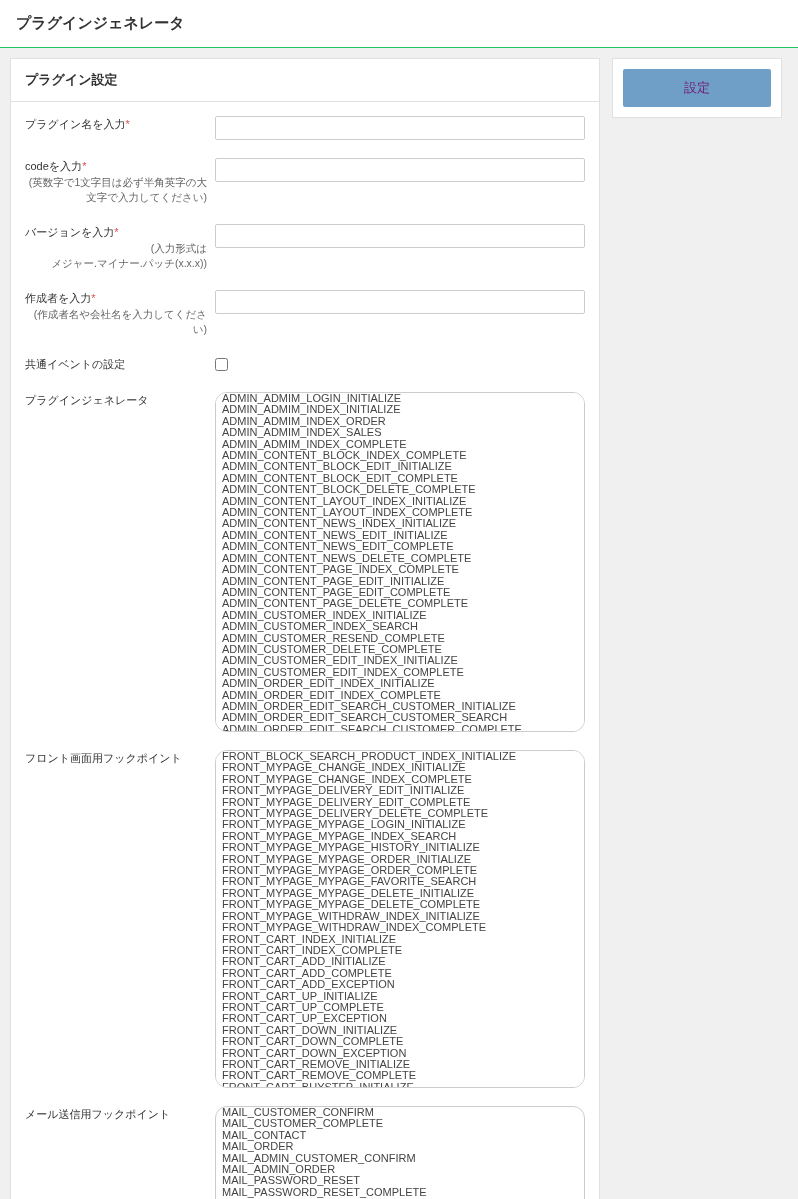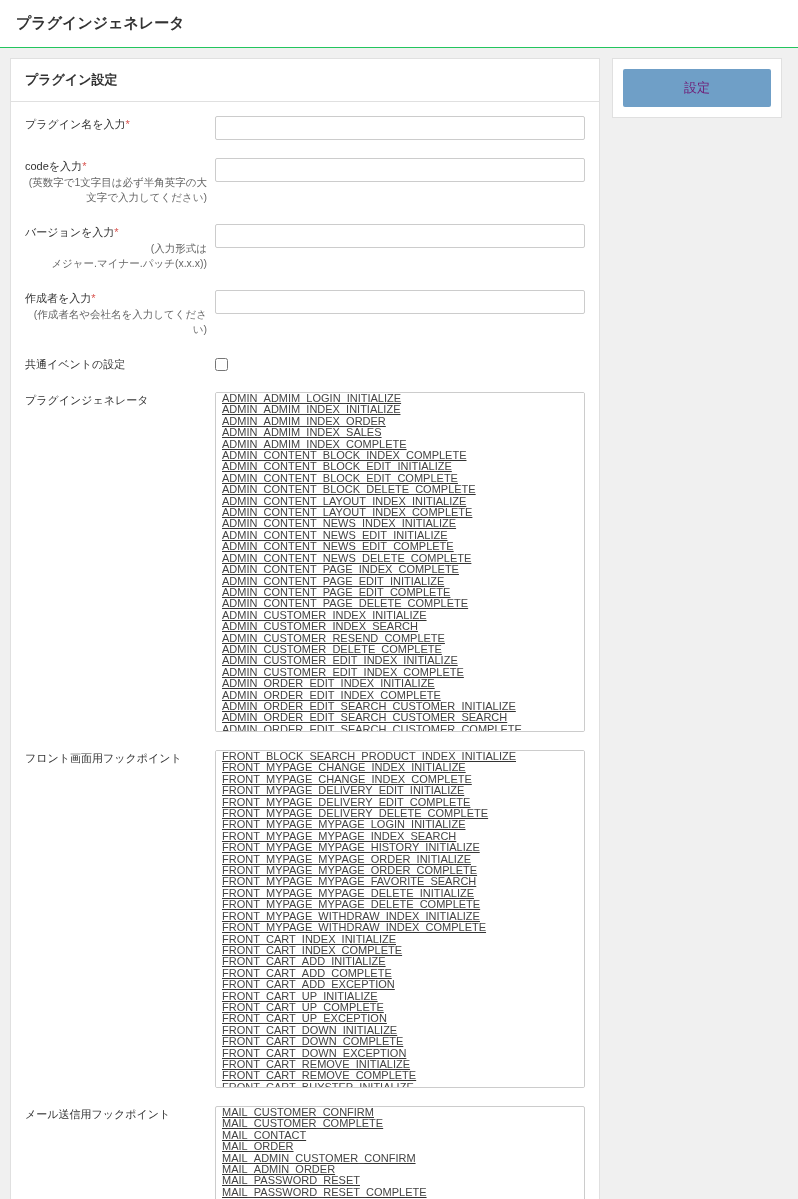--- a/index.html
+++ b/index.html
@@ -10,21 +10,21 @@
 .content-panel { background: #fff; width: 590px; border: 1px solid #e0e0e0; }
 .panel-header { padding: 12px 14px; border-bottom: 1px solid #e0e0e0; font-weight: bold; font-size: 13px; }
 .panel-body { padding: 14px; }
 .form-row { display: flex; margin-bottom: 18px; align-items: flex-start; }
 .form-label { width: 190px; font-size: 11px; line-height: 1.5; padding-right: 8px; }
 .form-label .req { color: #d9534f; }
 .form-label .hint { color: #666; font-size: 10.5px; display: block; text-align: right; }
 .form-field { flex: 1; }
 .form-field input[type="text"] { width: 100%; border: 1px solid #ccc; padding: 4px 6px; font-size: 12px; border-radius: 2px; }
 .form-field input[type="checkbox"] { margin-top: 2px; }
-.listbox { width: 100%; height: auto; border: 1px solid #ccc; border-radius: 2px; background: #fff; overflow-y: auto; font-family: inherit; font-size: 11px; text-decoration: underline; }
+.listbox { width: 100%; height: auto; border: 1px solid #ccc; border-radius: 12px; background: #fff; overflow-y: auto; font-family: inherit; font-size: 11px; }
 .listbox.lb-admin { height: 340px; }
 .listbox.lb-front { height: 338px; }
 .listbox.lb-mail { height: 112px; }
 .listbox .opt { padding: 0 6px; line-height: 11.4px; white-space: nowrap; cursor: pointer; font-size: 11px; color: #444; }
 .side-panel { background: #fff; width: 170px; border: 1px solid #e0e0e0; padding: 10px; }
 .btn-primary { display: block; width: 100%; background: #6f9fc7; color: #701a75; border: none; padding: 10px 0; font-size: 13px; text-align: center; cursor: pointer; border-radius: 2px; }
 </style>
 </head>
 <body>
 

